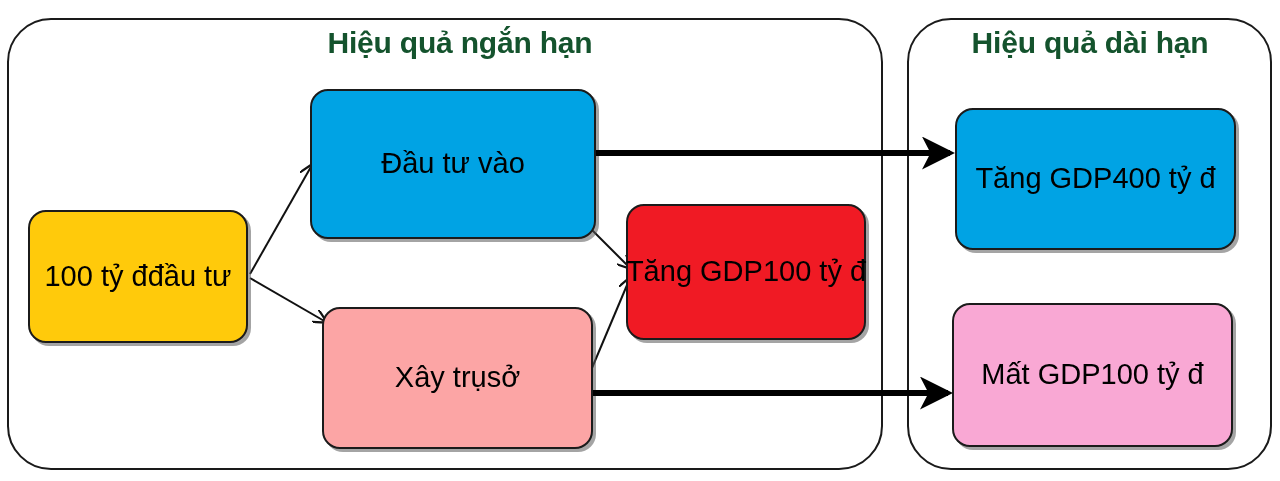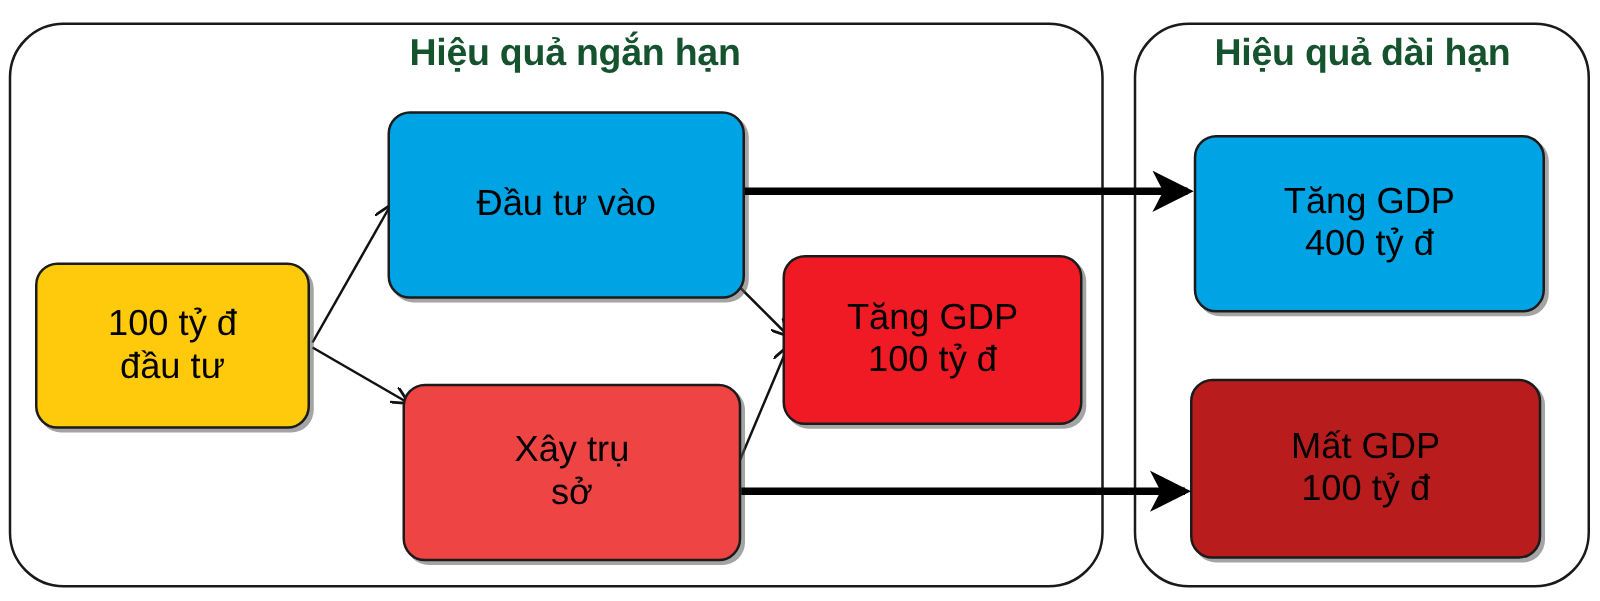--- a/index.html
+++ b/index.html
@@ -31,21 +31,21 @@
     white-space: nowrap;
     text-align: center;
     line-height: 1;
   }
   .node {
     position: absolute;
     box-sizing: border-box;
     border: 2px solid #1b1b1b;
     border-radius: 18px;
     display: flex;
-    flex-direction: column;
+    flex-direction: row;
     align-items: center;
     justify-content: center;
     box-shadow: 3px 3px 0 rgba(90,90,90,0.55);
     z-index: 4;
   }
   .node .line {
     font-size: 29px;
     color: #000000;
     line-height: 1.16;
     white-space: nowrap;
@@ -94,36 +94,36 @@
 
   <div class="node" style="left:28px; top:210px; width:220px; height:133px; background:#FFCA0B;">
     <span class="line">100 tỷ đ</span>
     <span class="line">đầu tư</span>
   </div>
 
   <div class="node" style="left:310px; top:89px; width:286px; height:150px; background:#00A3E4;">
     <span class="line">Đầu tư vào</span>
   </div>
 
-  <div class="node" style="left:322px; top:307px; width:271px; height:142px; background:#ef4444;">
+  <div class="node" style="left:322px; top:307px; width:271px; height:142px; background:#fca5a5;">
     <span class="line">Xây trụ</span>
     <span class="line">sở</span>
   </div>
 
   <div class="node" style="left:626px; top:204px; width:240px; height:136px; background:#F01A24;">
     <span class="line">Tăng GDP</span>
     <span class="line">100 tỷ đ</span>
   </div>
 
   <div class="node" style="left:955px; top:108px; width:281px; height:142px; background:#00A3E4;">
     <span class="line">Tăng GDP</span>
     <span class="line">400 tỷ đ</span>
   </div>
 
-  <div class="node" style="left:952px; top:303px; width:281px; height:144px; background:#b91c1c;">
+  <div class="node" style="left:952px; top:303px; width:281px; height:144px; background:#f9a8d4;">
     <span class="line">Mất GDP</span>
     <span class="line">100 tỷ đ</span>
   </div>
 
   <svg class="edges top" viewBox="0 0 1280 481" xmlns="http://www.w3.org/2000/svg">
     <path d="M 596 153 L 950 153" fill="none" stroke="#000" stroke-width="6" marker-end="url(#arrowThick)"></path>
     <path d="M 593 393 L 948 393" fill="none" stroke="#000" stroke-width="6" marker-end="url(#arrowThick)"></path>
   </svg>
 
 </div>

